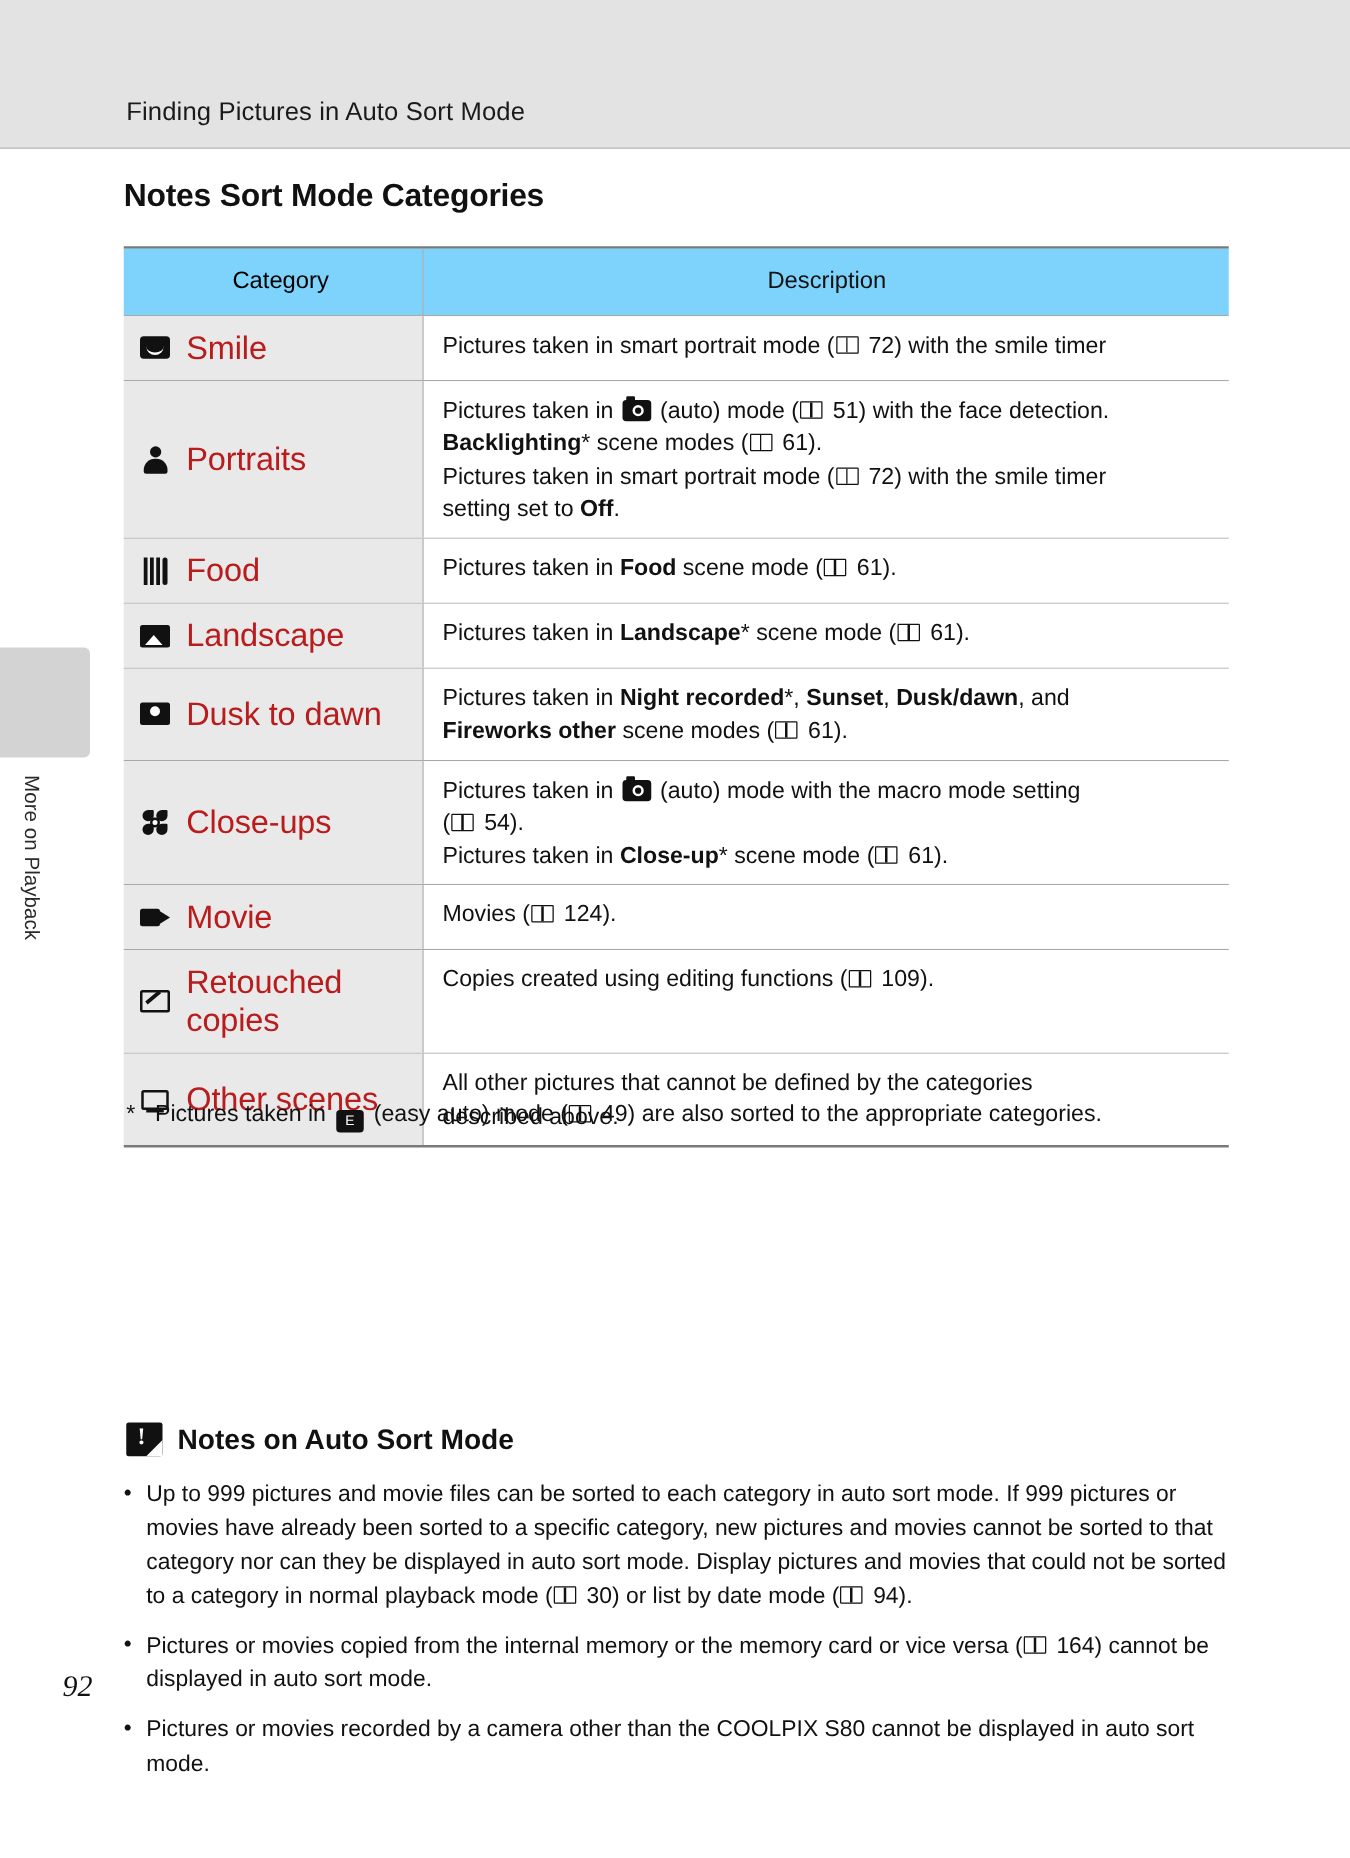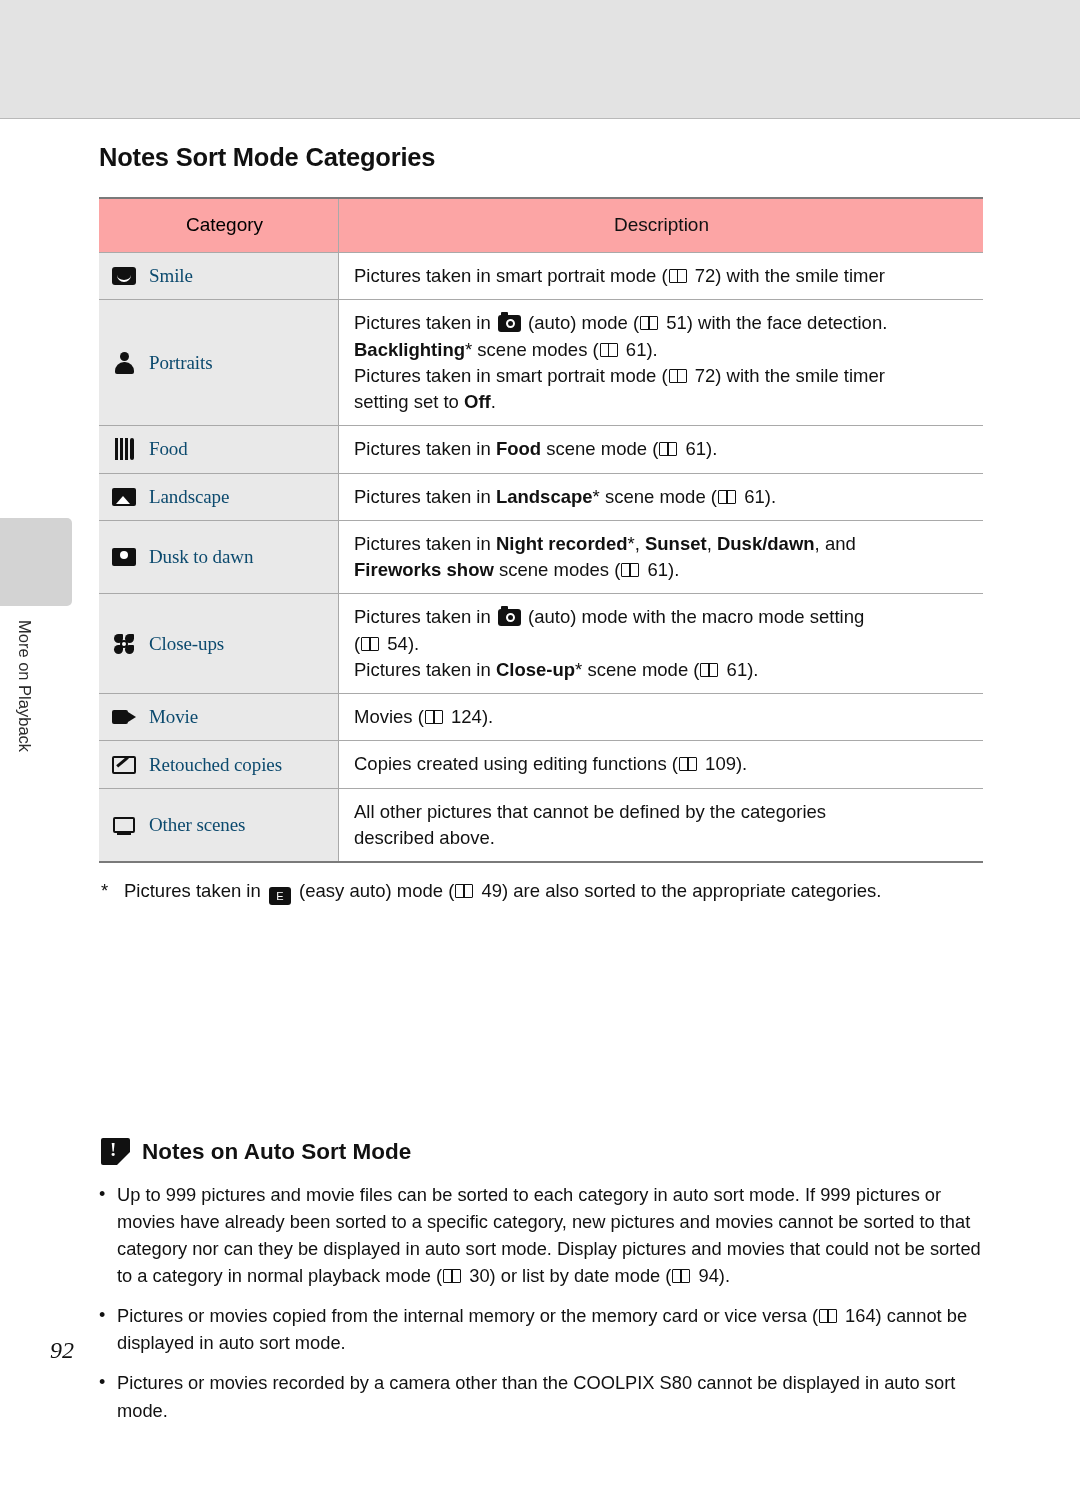--- a/index.html
+++ b/index.html
@@ -90,21 +90,21 @@
     flex: 0 0 240px;
     background: #e9e9e9;
     border-right: 1px solid #a9a9a9;
     box-sizing: border-box;
     display: flex;
     align-items: center;
     padding: 10px 0 10px 12px;
   }
   .head-row .cat-cell,
   .head-row .desc-cell {
-    background: #fca5a5;
+    background: #7dd3fc;
     justify-content: center;
     font-size: 19px;
     padding-top: 13px;
     padding-bottom: 13px;
   }
   .head-row { border-bottom: 1px solid #a9a9a9; }
   .head-row .desc-cell { text-align: center; justify-content: center; display: flex; }
   .desc-cell {
     flex: 1 1 auto;
     box-sizing: border-box;
@@ -116,24 +116,23 @@
   }
   .cat-ico {
     display: inline-block;
     width: 26px;
     height: 24px;
     margin-right: 12px;
     flex: 0 0 26px;
     position: relative;
   }
   .cat-text {
-    font-size: 19px;
-    color: #0c4a6e;
+    font-size: 26px;
+    color: #b91c1c;
     letter-spacing: -0.1px;
-    font-family: Liberation Serif, serif;
   }
   b { font-weight: bold; }
   
   .bk {
     display: inline-block;
     width: 19px;
     height: 15px;
     position: relative;
     vertical-align: -2px;
     margin: 0 2px 0 1px;
@@ -423,20 +422,21 @@
     background: #111;
   }
   .nowrap { white-space: nowrap; }
 </style>
 </head>
 <body>
 
 <div class="page">
 
   <div class="header-band"></div>
+  <div class="header-title">Finding Pictures in Auto Sort Mode</div>
 
   <div class="side-tab"></div>
   <div class="side-label">More on Playback</div>
 
   <div class="section-title">Notes Sort Mode Categories</div>
 
   <div class="table" id="cat-table">
       <div class="trow head-row">
         <div class="cat-cell">Category</div>
         <div class="desc-cell">Description</div>
@@ -480,21 +480,21 @@
           <div class="nowrap">Pictures taken in <b>Landscape</b>* scene mode (<span class="bk"></span> 61).</div>
         </div>
       </div>
       <div class="trow">
         <div class="cat-cell">
           <span class="cat-ico ico-dusk"></span>
           <span class="cat-text">Dusk to dawn</span>
         </div>
         <div class="desc-cell">
           <div class="nowrap">Pictures taken in <b>Night recorded</b>*, <b>Sunset</b>, <b>Dusk/dawn</b>, and</div>
-          <div class="nowrap"><b>Fireworks show</b> scene modes (<span class="bk"></span> 61).</div>
+          <div class="nowrap"><b>Fireworks other</b> scene modes (<span class="bk"></span> 61).</div>
         </div>
       </div>
       <div class="trow">
         <div class="cat-cell">
           <span class="cat-ico ico-closeup"></span>
           <span class="cat-text">Close-ups</span>
         </div>
         <div class="desc-cell">
           <div class="nowrap">Pictures taken in <span class="camico"></span> (auto) mode with the macro mode setting</div>
           <div class="nowrap">(<span class="bk"></span> 54).</div>

